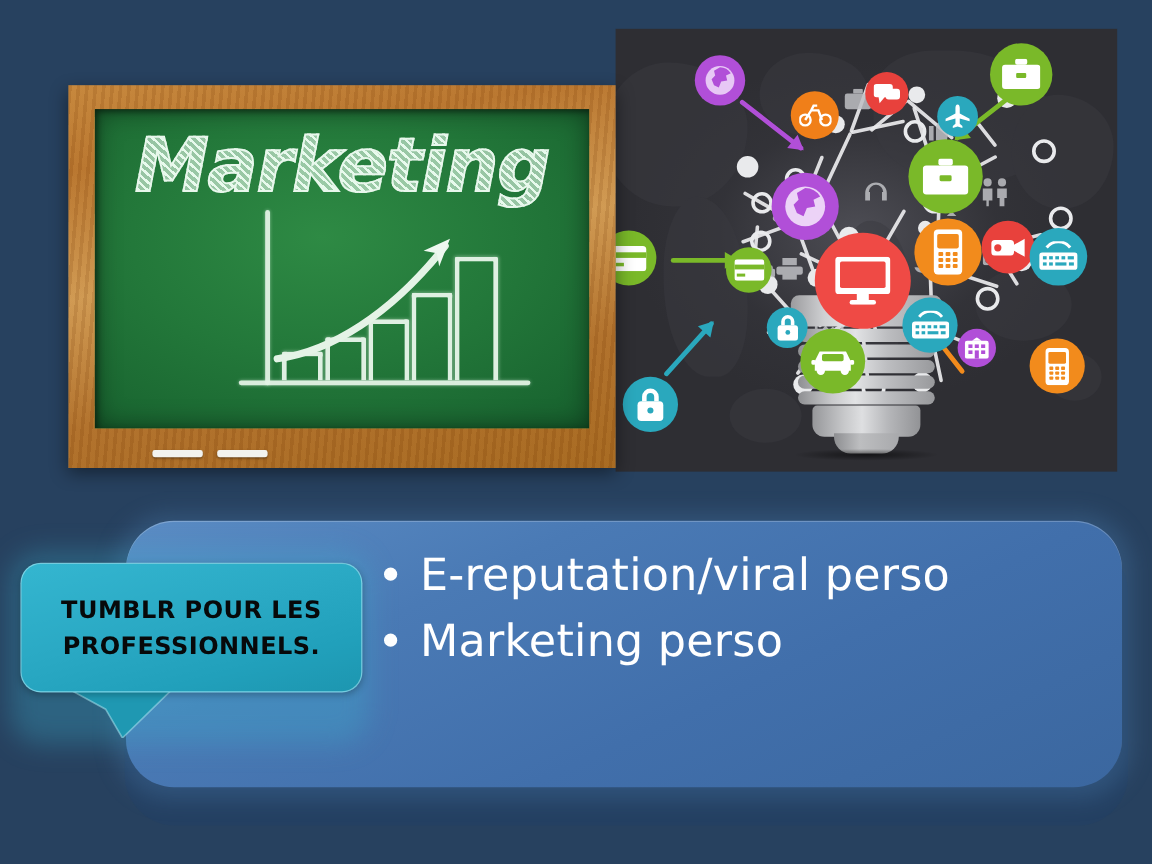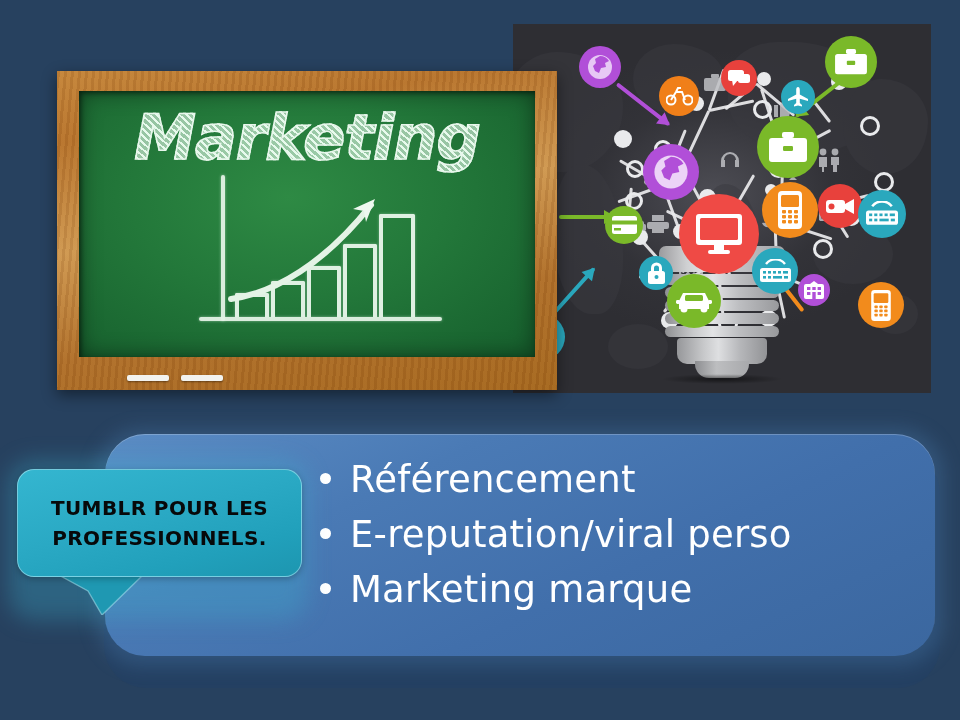--- a/index.html
+++ b/index.html
@@ -47,21 +47,21 @@
   .bulb-base{position:absolute;left:26px;top:92px;width:90px;height:26px;
      background:linear-gradient(90deg,#96979a 0%,#c8c9cb 30%,#dedfe1 46%,#b6b7ba 70%,#929396 100%);
      border-radius:4px 4px 10px 10px;}
   .bulb-tip{position:absolute;left:44px;top:115px;width:54px;height:17px;
      background:linear-gradient(90deg,#8d8e91 0%,#bdbec0 40%,#a8a9ac 100%);
      border-radius:0 0 14px 14px;}
   .bulb-shadow{position:absolute;left:10px;top:128px;width:122px;height:10px;
      background:radial-gradient(ellipse at 50% 50%, rgba(0,0,0,.55), rgba(0,0,0,0) 70%);}
 
   
-  #chalkboard{position:absolute;left:57px;top:71px;width:500px;height:319px;
+  #chalkboard{position:absolute;left:57px;top:71px;width:456px;height:319px;
     background:linear-gradient(170deg,#c6873c 0%,#b8752e 18%,#d09a53 45%,#b0702b 72%,#a5681f 100%);
     box-shadow:0 5px 14px rgba(0,0,0,.45);}
   .frame-grain{position:absolute;inset:0;opacity:.35;
     background:repeating-linear-gradient(95deg, rgba(120,62,12,.45) 0 3px, rgba(215,160,90,.18) 3px 7px);}
   #board{position:absolute;left:22px;top:20px;right:22px;bottom:33px;
     background:
       radial-gradient(ellipse 330px 210px at 46% 40%, #2e8a44 0%, #23783a 48%, #17612e 100%);
     box-shadow:inset 0 0 22px rgba(0,0,0,.45), inset 2px 2px 5px rgba(0,0,0,.5);
     overflow:hidden;}
   #mkt-title{position:absolute;left:0;right:0;top:10px;text-align:center;
@@ -481,33 +481,29 @@
       </div>
     </div>
   </div>
 
   <div id="panel-shadow"></div>
   <div id="panel-glow"></div>
 
   <div id="content-panel">
     <div id="bullets">
 
-      <div class="bullet-row">
-        <span class="bullet-dot"></span>
-        <span class="bullet-text">Référencement</span>
-      </div>
 
       <div class="bullet-row">
         <span class="bullet-dot"></span>
         <span class="bullet-text">E-reputation/viral perso</span>
       </div>
 
       <div class="bullet-row">
         <span class="bullet-dot"></span>
-        <span class="bullet-text">Marketing marque</span>
+        <span class="bullet-text">Marketing perso</span>
       </div>
 
     </div>
   </div>
 
   <div id="bubble-glow"></div>
   <svg id="bubble-tail" viewBox="0 0 90 42">
     <path d="M0 0 H90 L47 42 L33 18 Z" fill="#1f98b2" stroke="rgba(180,235,245,.5)" stroke-width="1.4"></path>
   </svg>
   <div id="bubble">

